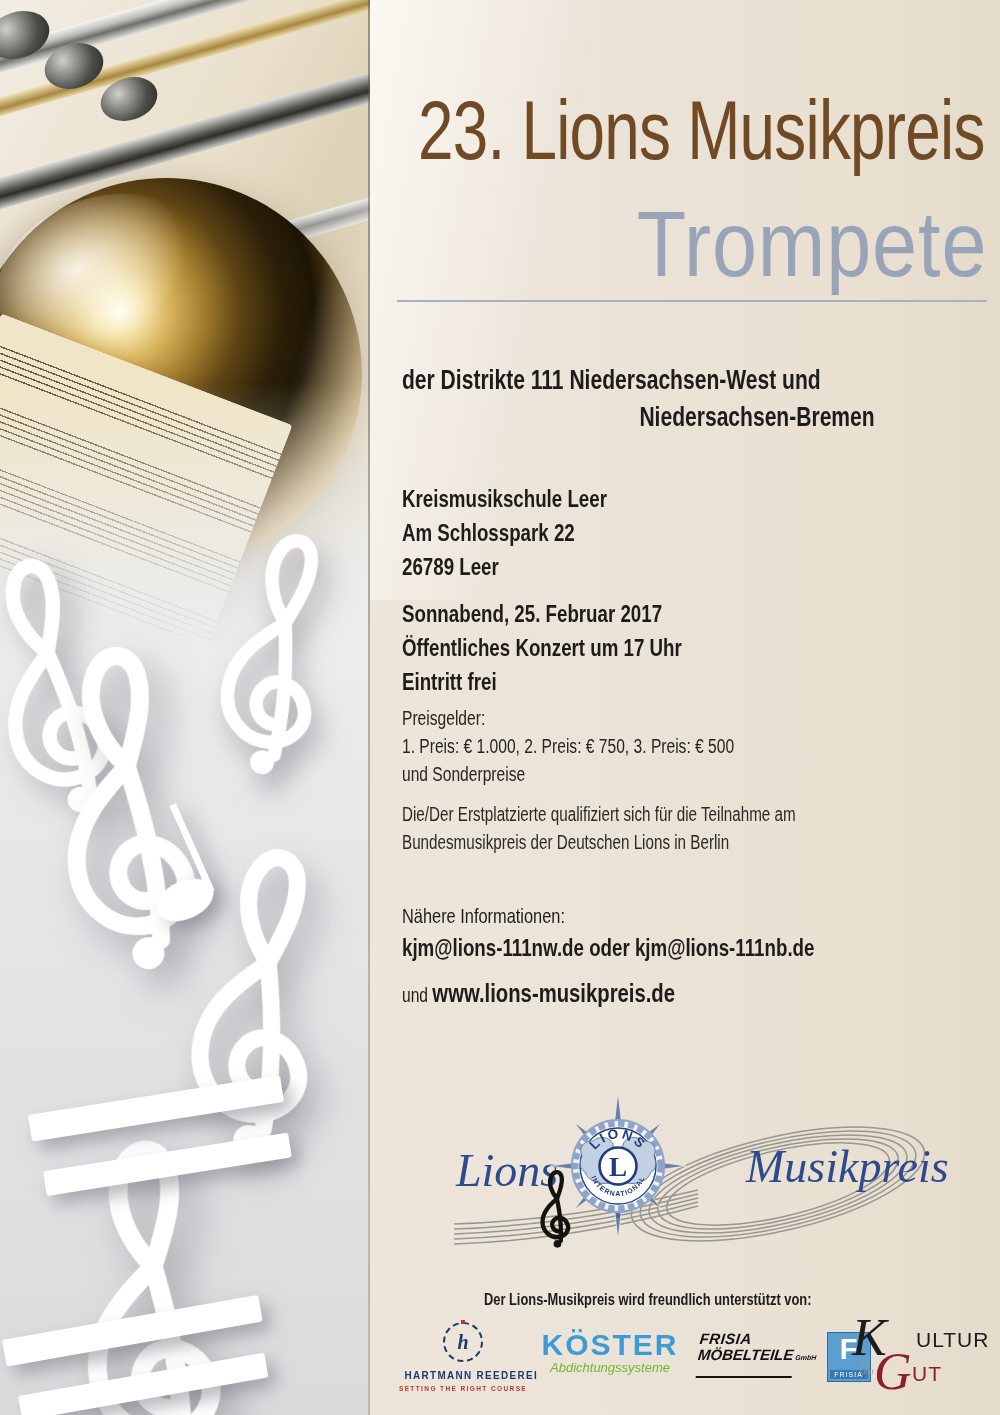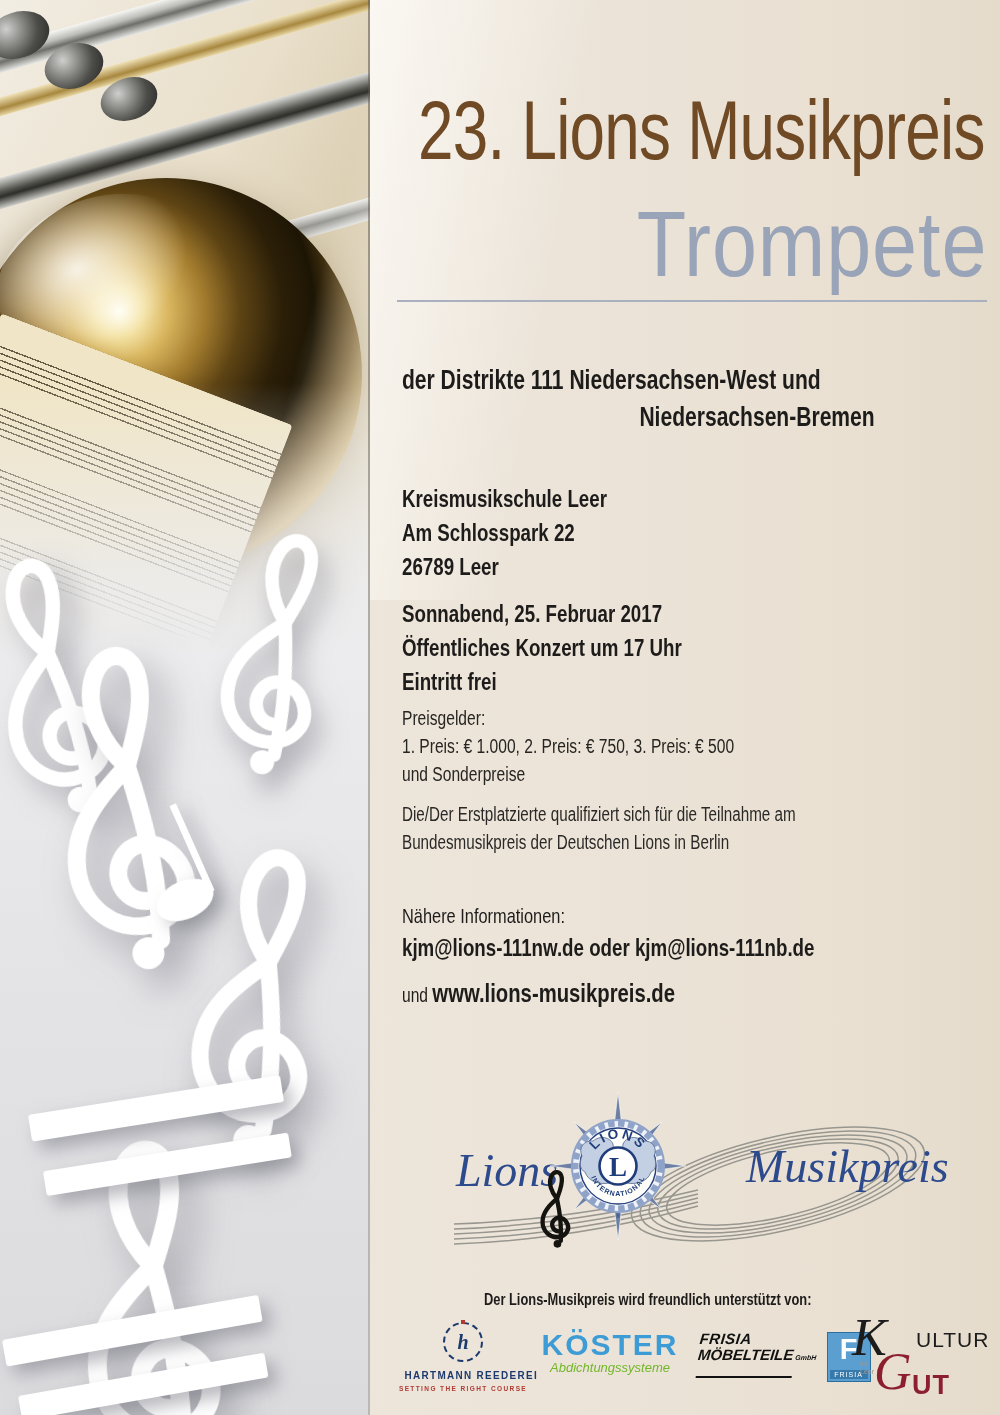--- a/index.html
+++ b/index.html
@@ -88,21 +88,21 @@
   .fr-rule{height:2px;background:#111;width:96px;margin-top:10px;}
   .fr-badge{width:44px;height:50px;background:#5b9fd0;border:1px solid #2c6ea0;box-sizing:border-box;
     display:flex;flex-direction:column;align-items:center;justify-content:space-between;padding:2px;}
   .fr-f{color:#fff;font-size:29px;font-weight:bold;line-height:29px;}
   .fr-badge-label{background:#3779ab;color:#fff;font-size:7px;letter-spacing:1px;width:100%;text-align:center;padding:1px 0;}
   .sp-kultur{left:852px;top:1316px;width:130px;height:95px;text-align:left;}
   .kg{position:absolute;font-family:"Liberation Serif",serif;}
   .kg-k{left:0;top:-8px;font-size:52px;font-style:italic;color:#1c1c1c;}
   .kg-ultur{left:36px;top:12px;font-size:21px;letter-spacing:1px;color:#1c1c1c;font-family:"Liberation Sans",sans-serif;margin-left:28px;}
   .kg-g{left:22px;top:26px;font-size:52px;font-style:italic;color:#8c1f2f;}
-  .kg-ut{left:60px;top:54px;font-size:27px;letter-spacing:1px;color:#8c1f2f;font-family:"Liberation Sans",sans-serif;font-weight:bold;}
+  .kg-ut{left:60px;top:46px;font-size:21px;letter-spacing:1px;color:#8c1f2f;font-family:"Liberation Sans",sans-serif;font-weight:normal;}
   .kg-small{left:8px;top:44px;font-size:7px;color:#999;line-height:8px;font-family:"Liberation Sans",sans-serif;}
 </style>
 </head>
 <body>
 
 <div class="poster">
 
   <div class="left-col">
     <div class="photo">
       <div class="tube t1"></div>

